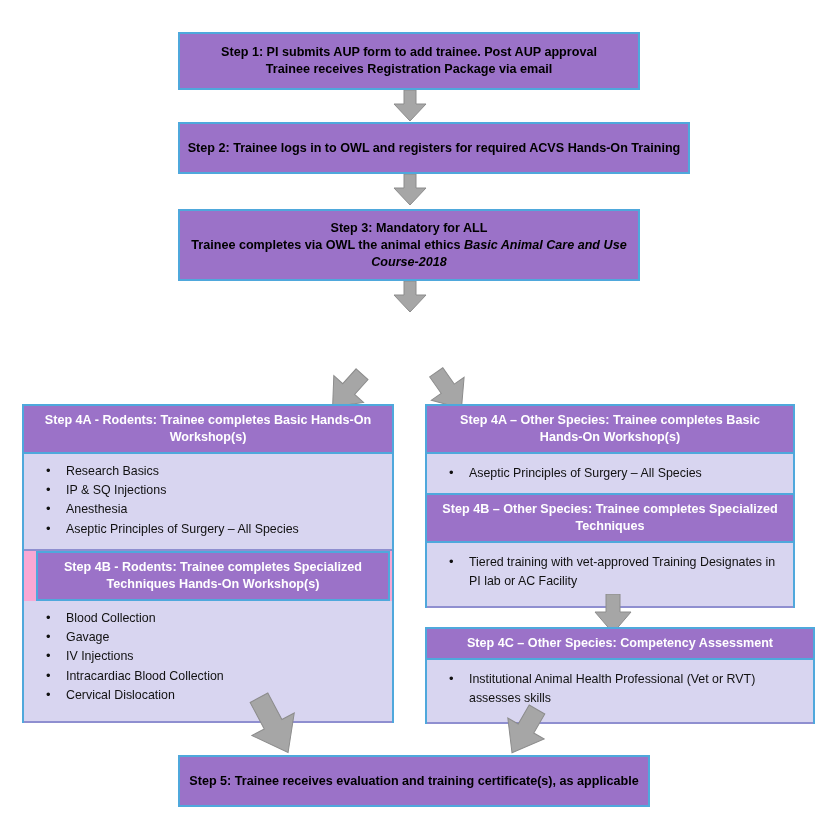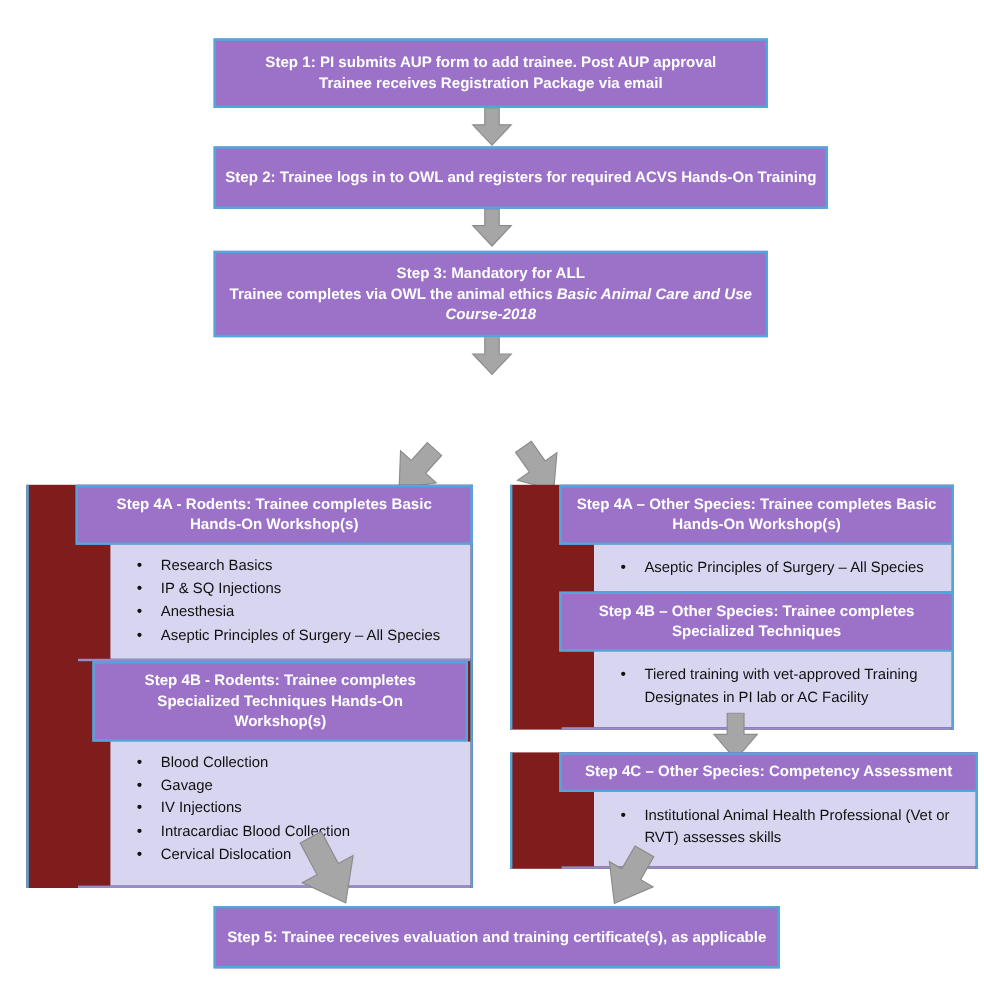--- a/index.html
+++ b/index.html
@@ -21,41 +21,40 @@
     width: 820px;
     height: 835px;
   }
 
   
   .node {
     position: absolute;
     box-sizing: border-box;
     border: 2px solid #4FA8DC;
     background: #9B72C8;
-    color: #ffffff;
+    color: #000000;
     font-weight: bold;
     font-size: 12.6px;
     line-height: 1.35;
     text-align: center;
     display: flex;
     align-items: center;
     justify-content: center;
     padding: 5px 0;
   }
   .node .ital { font-style: italic; }
 
   
   .panel {
     position: absolute;
     box-sizing: border-box;
-    background: #7f1d1d;
+    background: #f9a8d4;
     border: 2px solid #4FA8DC;
     border-top: none;
     border-bottom: none;
-    padding-left: 41px;
   }
   .panel-head {
     box-sizing: border-box;
     background: #9B72C8;
     border: 2px solid #4FA8DC;
     color: #ffffff;
     font-weight: bold;
     font-size: 12.6px;
     line-height: 1.35;
     text-align: center;
@@ -65,21 +64,20 @@
   }
   .panel-head.inset {
     margin-left: 12px;
     margin-right: 2px;
     text-align: center;
   }
   .panel-body {
     box-sizing: border-box;
     background: #D8D5F0;
     padding: 8px 10px 10px 18px;
-    margin-left: 27px;
   }
   .panel-body ul {
     margin: 0;
     padding: 0;
     list-style: none;
   }
   .panel-body li {
     position: relative;
     color: #111111;
     font-size: 12.4px;

